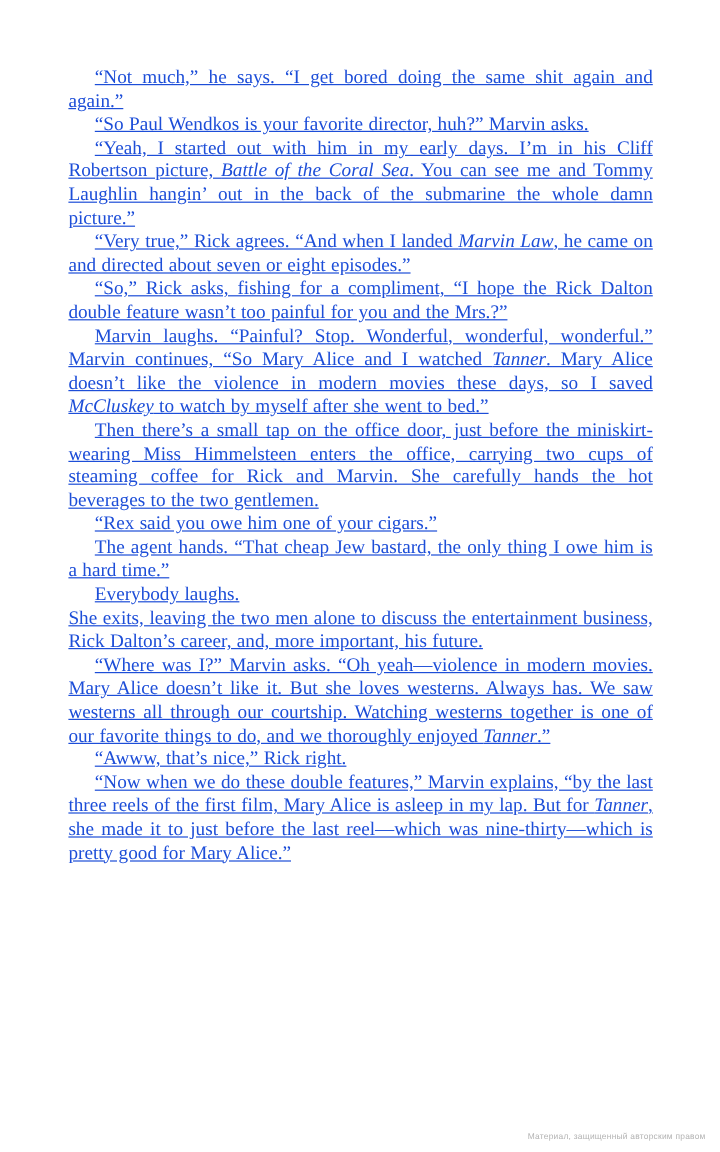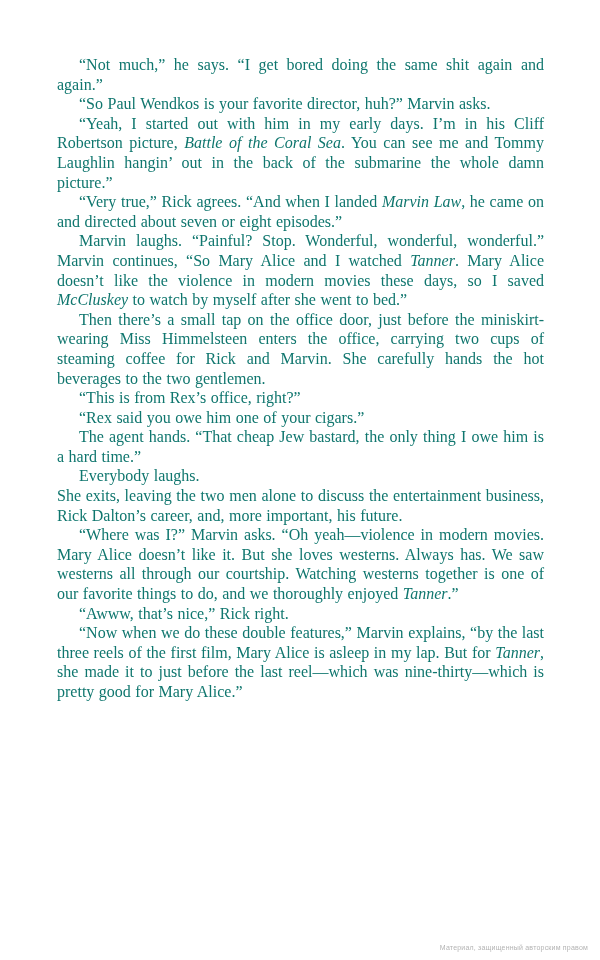--- a/index.html
+++ b/index.html
@@ -10,21 +10,22 @@
     background: #ffffff;
     position: relative;
     overflow: hidden;
     font-family: "Liberation Serif", "DejaVu Serif", serif;
   }
   .page-text {
     position: absolute;
     top: 55px;
     left: 57px;
     width: 487px;
-    color: #0f766e;
+    color: #1d4ed8;
+    text-decoration: underline;
   }
   p.para {
     margin: 0;
     font-size: 16px;
     line-height: 19.6px;
     text-align: justify;
     text-indent: 22px;
     word-spacing: 0.5px;
   }
   p.para.noindent { text-indent: 0; }
@@ -40,23 +41,23 @@
   }
 </style>
 </head>
 <body>
 
 <div class="page-text">
     <p class="para">“Not much,” he says. “I get bored doing the same shit again and again.”</p>
     <p class="para">“So Paul Wendkos is your favorite director, huh?” Marvin asks.</p>
     <p class="para">“Yeah, I started out with him in my early days. I’m in his Cliff Robertson picture, <em>Battle of the Coral Sea</em>. You can see me and Tommy Laughlin hangin’ out in the back of the submarine the whole damn picture.”</p>
     <p class="para">“Very true,” Rick agrees. “And when I landed <em>Marvin Law</em>, he came on and directed about seven or eight episodes.”</p>
+    <p class="para">“So,” Rick asks, fishing for a compliment, “I hope the Rick Dalton double feature wasn’t too painful for you and the Mrs.?”</p>
     <p class="para">Marvin laughs. “Painful? Stop. Wonderful, wonderful, wonderful.” Marvin continues, “So Mary Alice and I watched <em>Tanner</em>. Mary Alice doesn’t like the violence in modern movies these days, so I saved <em>McCluskey</em> to watch by myself after she went to bed.”</p>
     <p class="para">Then there’s a small tap on the office door, just before the miniskirt-wearing Miss Himmelsteen enters the office, carrying two cups of steaming coffee for Rick and Marvin. She carefully hands the hot beverages to the two gentlemen.</p>
-    <p class="para">“This is from Rex’s office, right?”</p>
     <p class="para">“Rex said you owe him one of your cigars.”</p>
     <p class="para">The agent hands. “That cheap Jew bastard, the only thing I owe him is a hard time.”</p>
     <p class="para">Everybody laughs.</p>
     <p class="para noindent">She exits, leaving the two men alone to discuss the entertainment business, Rick Dalton’s career, and, more important, his future.</p>
     <p class="para">“Where was I?” Marvin asks. “Oh yeah—violence in modern movies. Mary Alice doesn’t like it. But she loves westerns. Always has. We saw westerns all through our courtship. Watching westerns together is one of our favorite things to do, and we thoroughly enjoyed <em>Tanner</em>.”</p>
     <p class="para">“Awww, that’s nice,” Rick right.</p>
     <p class="para">“Now when we do these double features,” Marvin explains, “by the last three reels of the first film, Mary Alice is asleep in my lap. But for <em>Tanner</em>, she made it to just before the last reel—which was nine-thirty—which is pretty good for Mary Alice.”</p>
   </div>
 
 <div class="watermark">Материал, защищенный авторским правом</div>

